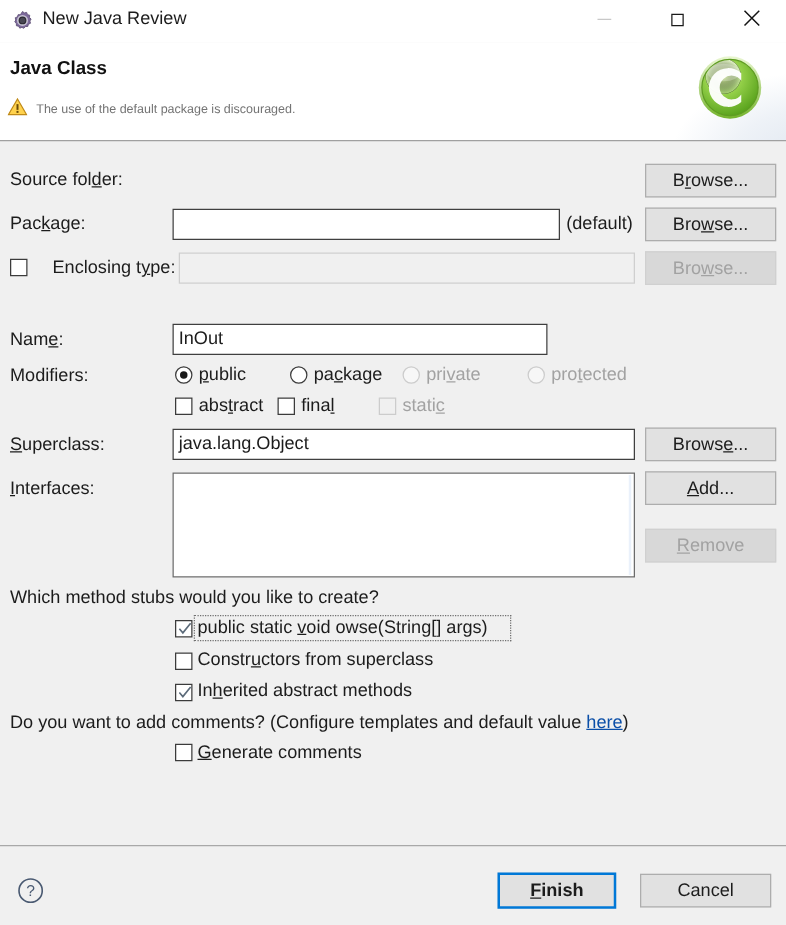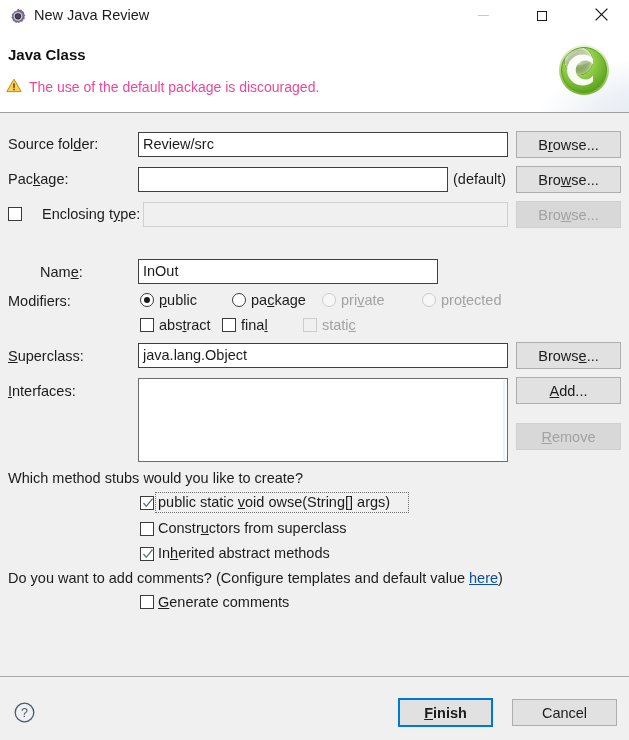--- a/index.html
+++ b/index.html
@@ -88,22 +88,22 @@
     color: #111111;
   }
   .warn-row {
     position: absolute;
     left: 6px; top: 44px;
     display: flex;
     align-items: center;
     gap: 7px;
   }
   .warn-text {
-    font-size: 14px;
-    color: #ec4899;
+    font-size: 10px;
+    color: #737373;
   }
   .header-logo {
     position: absolute;
     right: 16px; top: 7px;
     width: 58px; height: 58px;
   }
   .header-sep {
     position: absolute;
     left: 0; top: 112px;
     width: 629px; height: 1px;
@@ -315,21 +315,20 @@
         <path d="M38 17.5 A15.5 15.5 0 1 0 38 40.5 L38 34.5 A9.5 9.5 0 1 1 38 23.5 Z" fill="#ffffff" opacity="0.95"></path>
         <ellipse cx="24" cy="17" rx="13" ry="7" fill="#ffffff" opacity="0.25"></ellipse>
       </svg>
     </span>
   </div>
   <div class="header-sep"></div>
 
   <div class="lbl" style="left:8px; top:136px;">
     <span>Source fol</span><span class="u">d</span><span>er:</span>
   </div>
-  <div class="tfield" style="left:138px; top:132px; width:370px;">Review/src</div>
   <div class="btn" style="left:516px; top:131px; width:105px;">
     <span><span>B</span><span class="u">r</span><span>owse...</span></span>
   </div>
 
   <div class="lbl" style="left:8px; top:171px;">
     <span>Pac</span><span class="u">k</span><span>age:</span>
   </div>
   <div class="tfield" style="left:138px; top:167px; width:310px;"></div>
   <div class="lbl" style="left:453px; top:171px;">(default)</div>
   <div class="btn" style="left:516px; top:166px; width:105px;">
@@ -338,21 +337,21 @@
 
   <div class="cbox" style="left:8px; top:207px;"></div>
   <div class="lbl" style="left:9px; top:206px;margin-left:33px;">
     <span>Enclosing t</span><span class="u">y</span><span>pe:</span>
   </div>
   <div class="tfield disabled" style="left:143px; top:202px; width:365px;"></div>
   <div class="btn disabled" style="left:516px; top:201px; width:105px;">
     <span><span>Bro</span><span class="u">w</span><span>se...</span></span>
   </div>
 
-  <div class="lbl" style="left:8px; top:264px;margin-left:32px;">
+  <div class="lbl" style="left:8px; top:264px;">
     <span>Nam</span><span class="u">e</span><span>:</span>
   </div>
   <div class="tfield" style="left:138px; top:259px; width:300px;">InOut</div>
 
   <div class="lbl" style="left:8px; top:293px;">Modifiers:</div>
 
   <div class="radio" style="left:140px; top:293px;">
     <span class="dot"></span>
   </div>
   <div class="lbl" style="left:159px; top:292px;">

